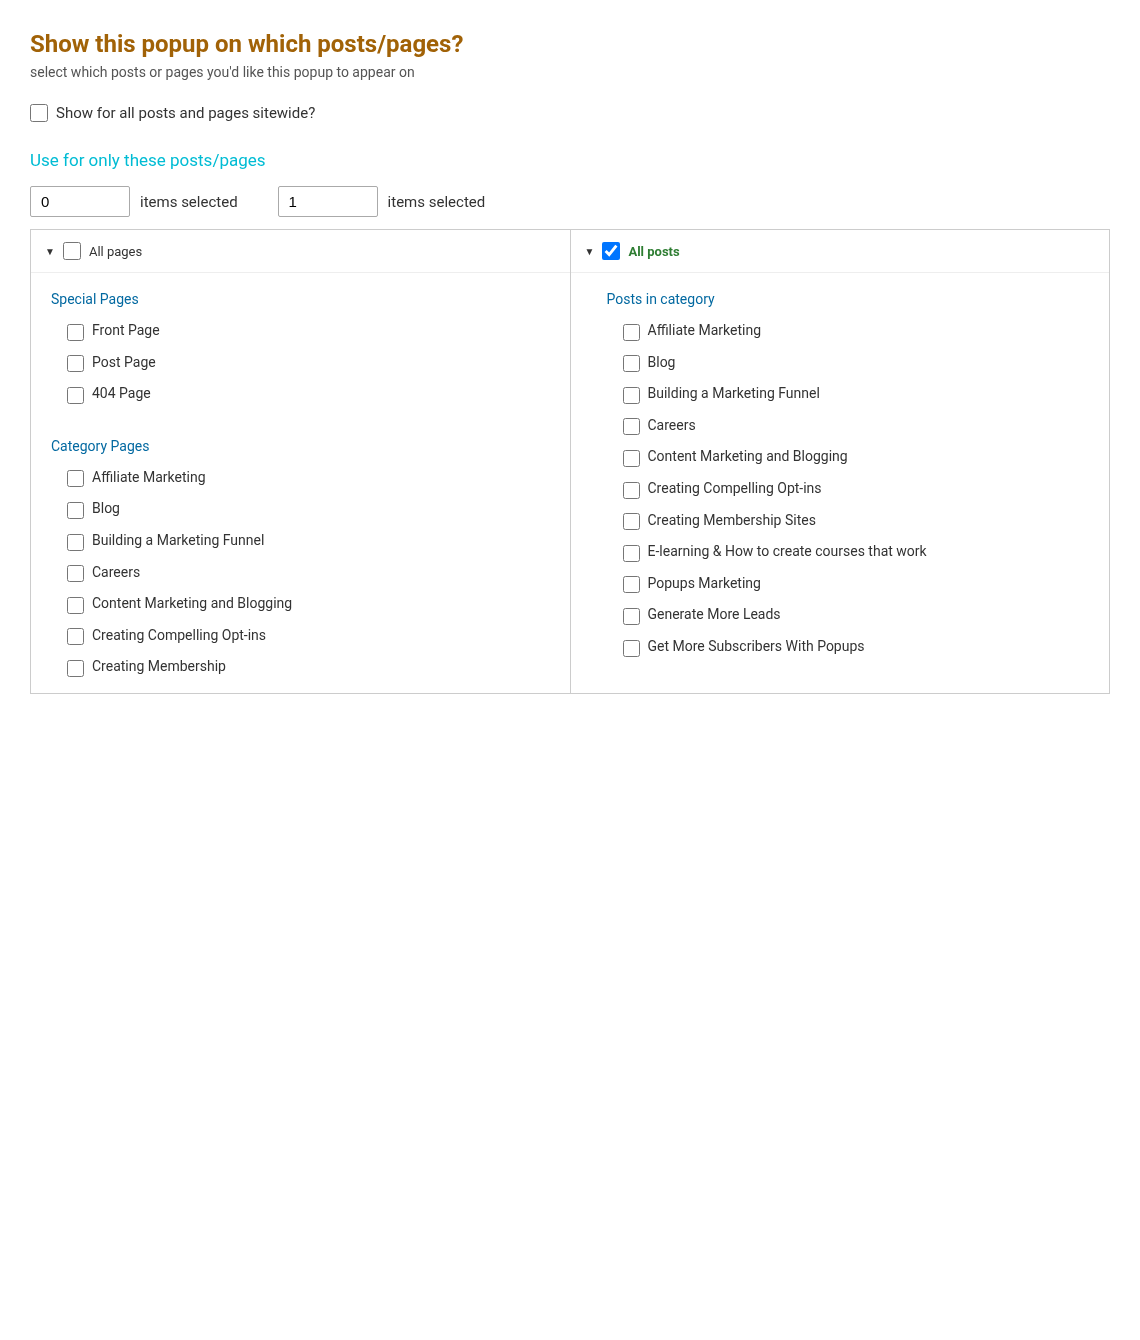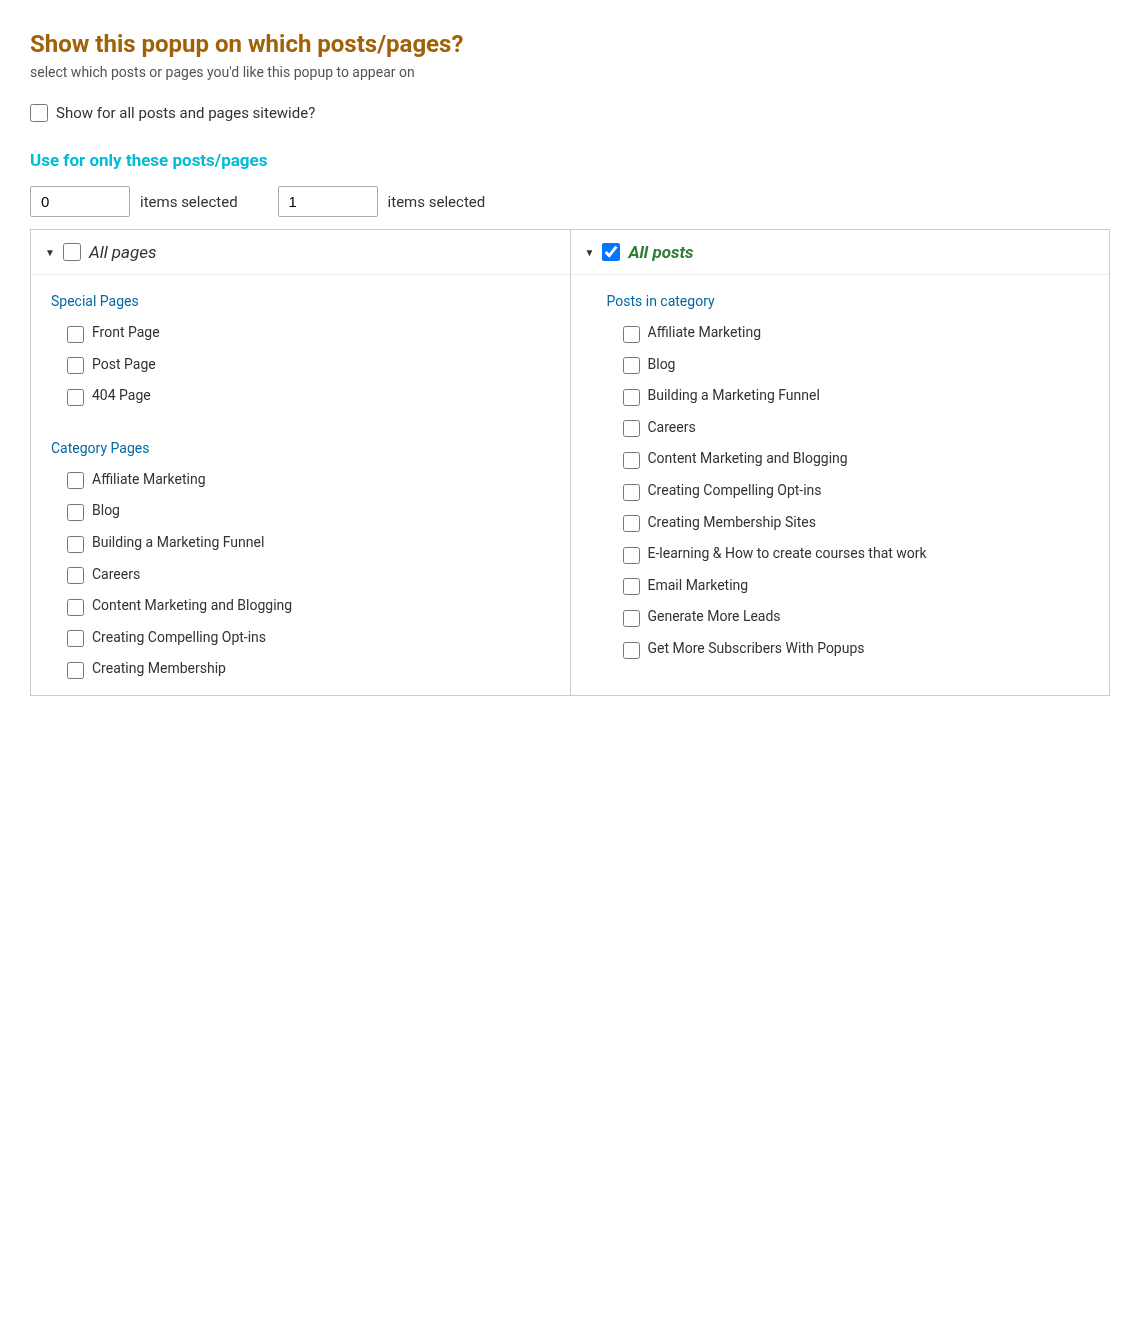--- a/index.html
+++ b/index.html
@@ -34,21 +34,21 @@
     }
 
     .sitewide-row input[type="checkbox"] {
       width: 18px;
       height: 18px;
       cursor: pointer;
     }
 
     .section-heading {
       font-size: 17px;
-      font-weight: bold;
+      font-weight: normal;
       color: #00bcd4;
       margin-bottom: 16px;
     }
 
     .items-selected-row {
       display: flex;
       gap: 40px;
       margin-bottom: 12px;
       align-items: center;
     }
@@ -104,24 +104,23 @@
       color: #333;
     }
 
     .column-header input[type="checkbox"] {
       width: 18px;
       height: 18px;
       cursor: pointer;
     }
 
     .column-header-label {
-      font-size: 17px;
+      font-size: 13px;
       font-weight: normal;
       color: #333;
-      font-style: italic;
     }
 
     .column-header-label.all-posts-checked {
       color: #2e7d32;
       font-weight: bold;
     }
 
     .section-group {
       padding: 10px 0;
     }
@@ -283,21 +282,21 @@
       <div class="checkbox-item">
         <input type="checkbox" id="r-membership-chk" style="">
         <label for="r-membership-chk">Creating Membership Sites</label>
       </div>
       <div class="checkbox-item">
         <input type="checkbox" id="r-elearn-chk" style="">
         <label for="r-elearn-chk">E-learning &amp; How to create courses that work</label>
       </div>
       <div class="checkbox-item">
         <input type="checkbox" id="r-email-chk" style="">
-        <label for="r-email-chk">Email Marketing</label>
+        <label for="r-email-chk">Popups Marketing</label>
       </div>
       <div class="checkbox-item">
         <input type="checkbox" id="r-leads-chk" style="">
         <label for="r-leads-chk">Generate More Leads</label>
       </div>
       <div class="checkbox-item">
         <input type="checkbox" id="r-subs-chk" style="">
         <label for="r-subs-chk">Get More Subscribers With Popups</label>
       </div>
     </div>

